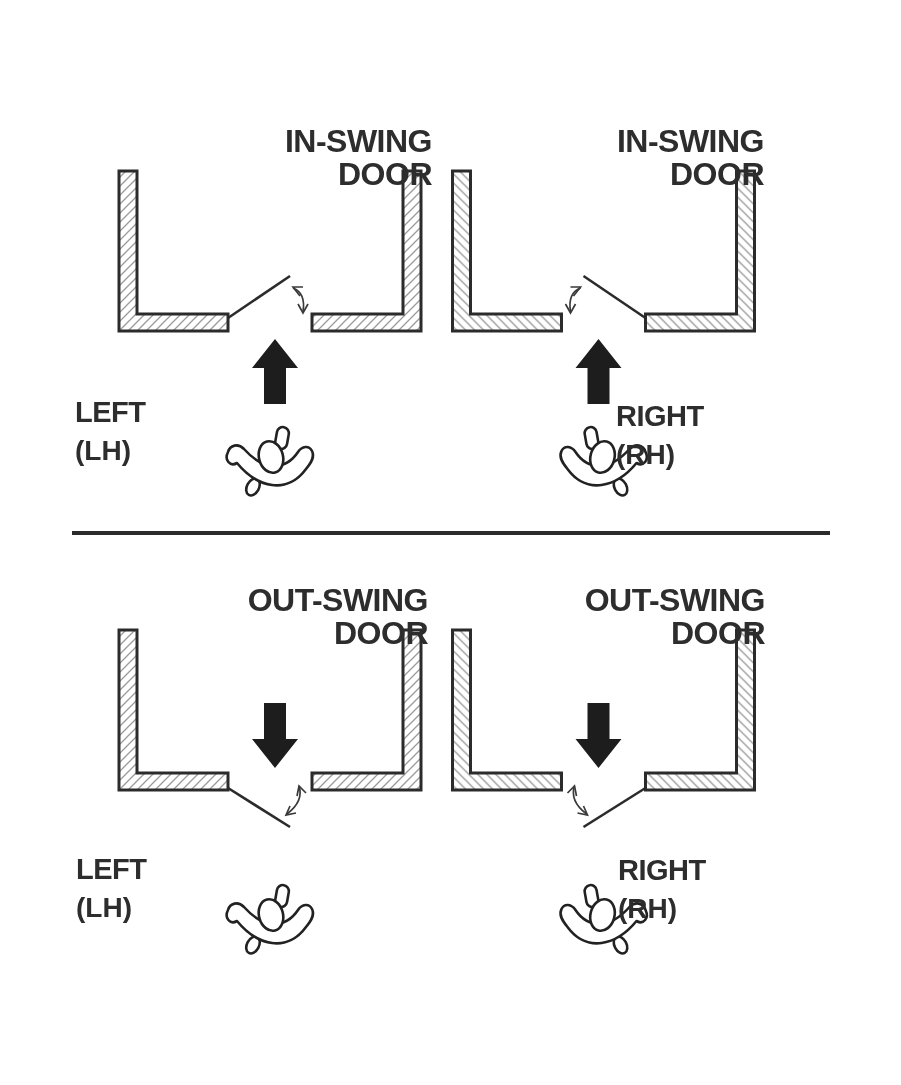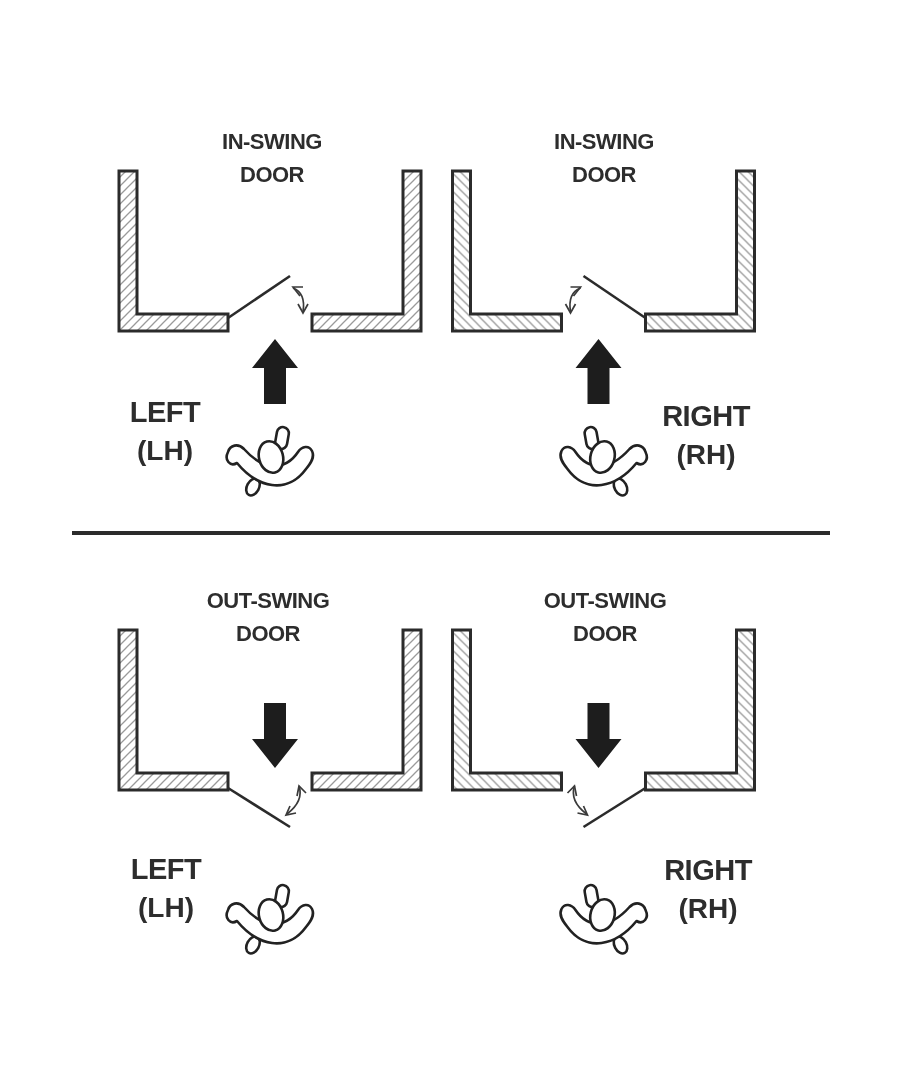--- a/index.html
+++ b/index.html
@@ -2,28 +2,28 @@
 <html><head>
 <meta charset="utf-8">
 <style>
   html,body{margin:0;padding:0;background:#ffffff;}
   .canvas{
     position:relative;width:901px;height:1085px;background:#ffffff;overflow:hidden;
     font-family:"Liberation Sans",sans-serif;color:#2d2d2d;
   }
   .drawing{position:absolute;left:0;top:0;}
   .q-title{
-    position:absolute;width:320px;text-align:center;
-    font-weight:bold;font-size:22px;line-height:33px;letter-spacing:-0.5px;
+    position:absolute;width:320px;text-align:right;
+    font-weight:bold;font-size:32px;line-height:33px;letter-spacing:-0.5px;
   }
   .t-inswing-left{left:112px;top:125px;}
   .t-inswing-right{left:444px;top:125px;}
   .t-outswing-left{left:108px;top:584px;}
   .t-outswing-right{left:445px;top:584px;}
-  .hand{position:absolute;width:180px;text-align:center;}
+  .hand{position:absolute;width:180px;}
   .hand-name{font-weight:bold;font-size:29px;line-height:39px;letter-spacing:-0.5px;}
   .hand-abbr{font-weight:bold;font-size:28px;line-height:38px;}
   .h-inswing-left{left:75px;top:393px;}
   .h-inswing-right{left:616px;top:397px;}
   .h-outswing-left{left:76px;top:850px;}
   .h-outswing-right{left:618px;top:851px;}
   .divider{position:absolute;left:72px;top:531px;width:758px;height:4px;background:#2b2b2b;}
 </style>
 </head>
 <body>

